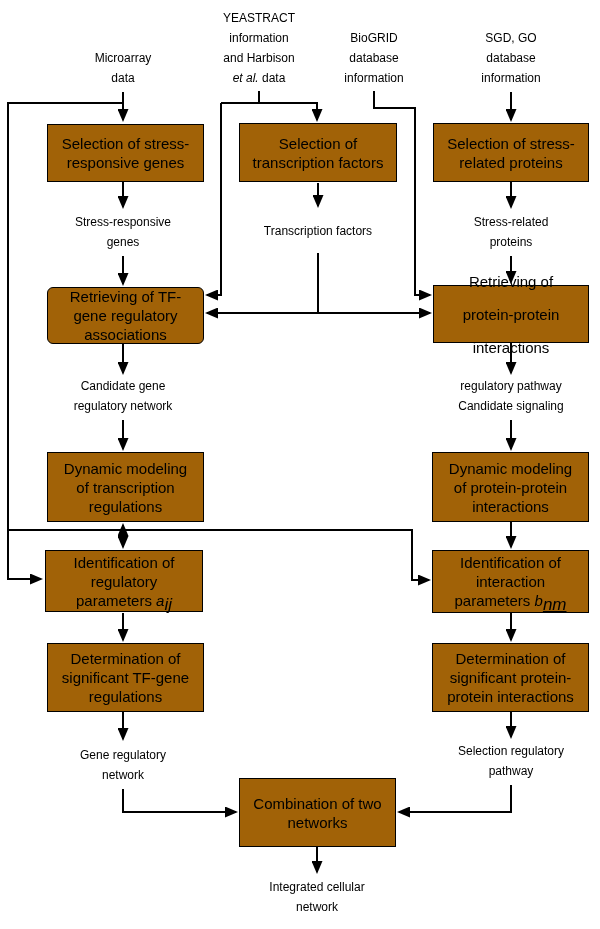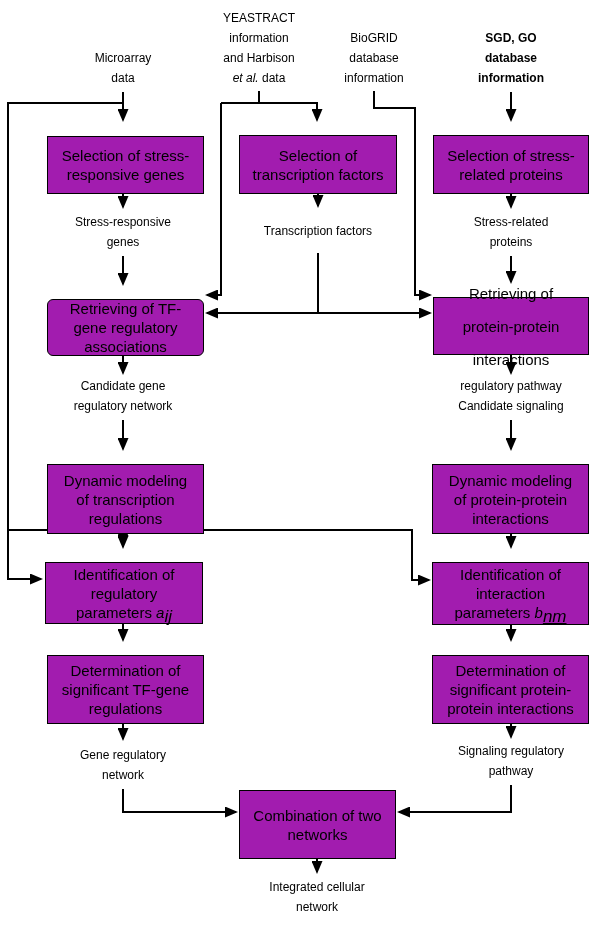--- a/index.html
+++ b/index.html
@@ -1,23 +1,23 @@
 <!DOCTYPE html>
 <html><head>
 <meta charset="utf-8">
 <style>
   html,body { margin:0; padding:0; background:#ffffff; }
   body { font-family:"Liberation Sans", sans-serif; color:#000000; }
   #canvas { position:relative; width:600px; height:929px; background:#ffffff; overflow:hidden; }
   #wires { position:absolute; left:0; top:0; width:600px; height:929px; z-index:1; }
   .box {
     position:absolute; z-index:2; box-sizing:border-box;
-    border:1.5px solid #000000; background:#a21caf;
+    border:1.5px solid #000000; background:#a16207;
     display:flex; flex-direction:column; align-items:center; justify-content:center;
-    text-align:center; font-size:15px; line-height:19px;margin-top:12px;
+    text-align:center; font-size:15px; line-height:19px;
   }
   .lbl {
     position:absolute; z-index:2; text-align:center;
     font-size:12px; line-height:20px; white-space:nowrap;
   }
   .lbl > div, .box > div { white-space:nowrap; }
   sub { font-size:17px; line-height:0;text-decoration:underline; }
   i { font-style:italic; }
 </style>
 </head>
@@ -81,21 +81,21 @@
     <div>YEASTRACT</div>
     <div>information</div>
     <div>and Harbison</div>
     <div><i>et al.</i><span> data</span></div>
   </div>
   <div class="lbl" style="left:289px; top:28px; width:170px;">
     <div>BioGRID</div>
     <div>database</div>
     <div>information</div>
   </div>
-  <div class="lbl" style="left:426px; top:28px; width:170px;font-weight:bold;">
+  <div class="lbl" style="left:426px; top:28px; width:170px;">
     <div>SGD, GO</div>
     <div>database</div>
     <div>information</div>
   </div>
 
   <div class="box" style="left:47px; top:124px; width:157px; height:58px;">
     <div>Selection of stress-</div>
     <div>responsive genes</div>
   </div>
   <div class="box" style="left:239px; top:123px; width:158px; height:59px;">
@@ -168,21 +168,21 @@
   </div>
   <div class="lbl" style="left:426px; top:376px; width:170px;">
     <div>regulatory pathway</div>
     <div>Candidate signaling</div>
   </div>
   <div class="lbl" style="left:38px; top:745px; width:170px;">
     <div>Gene regulatory</div>
     <div>network</div>
   </div>
   <div class="lbl" style="left:426px; top:741px; width:170px;">
-    <div>Signaling regulatory</div>
+    <div>Selection regulatory</div>
     <div>pathway</div>
   </div>
   <div class="lbl" style="left:232px; top:877px; width:170px;">
     <div>Integrated cellular</div>
     <div>network</div>
   </div>
 
 </div>
 
 </body></html>

